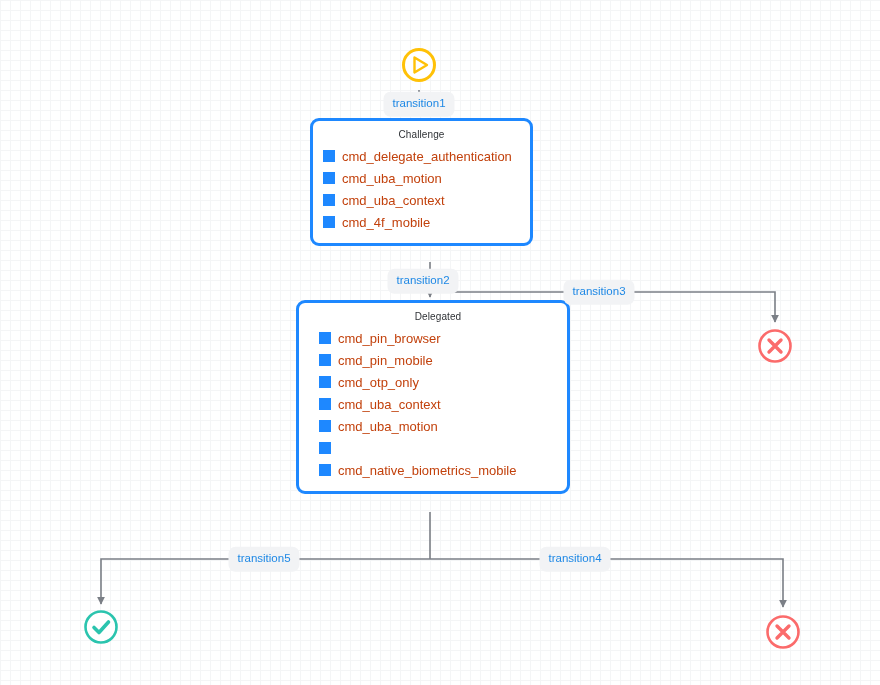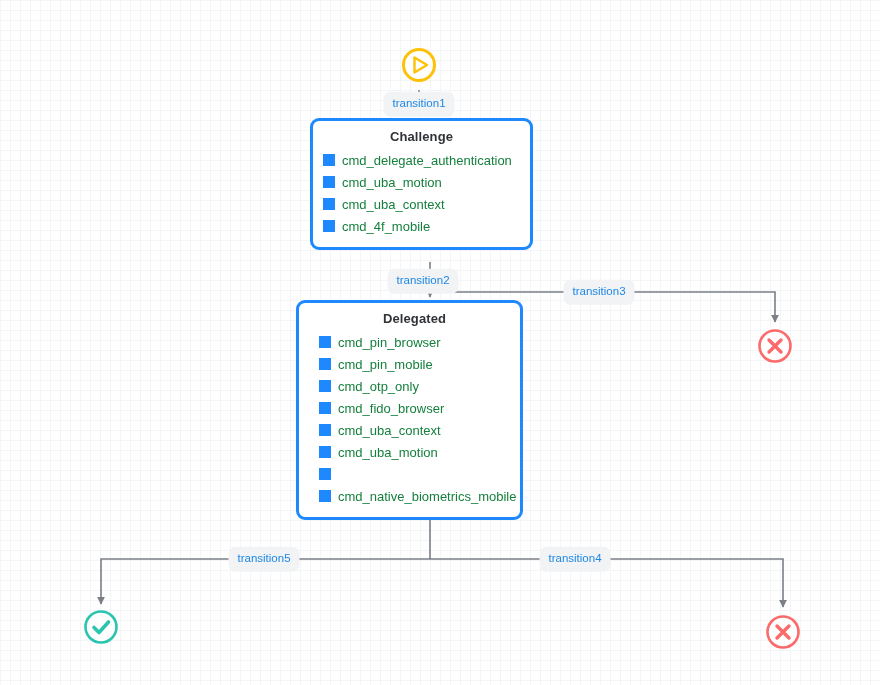--- a/index.html
+++ b/index.html
@@ -38,43 +38,43 @@
   .state-box {
     position: absolute;
     box-sizing: border-box;
     background: #ffffff;
     border: 3px solid #1e88ff;
     border-radius: 9px;
     padding: 8px 10px 10px 10px;
   }
   .state-title {
     text-align: center;
-    font-size: 13px;
-    font-weight: bold;
+    font-size: 10px;
+    font-weight: normal;
     color: #2f3236;
     letter-spacing: 0.1px;
     margin-bottom: 5px;
     white-space: nowrap;
   }
   .cmd-row {
     display: flex;
     align-items: center;
     height: 22px;
     white-space: nowrap;
   }
   .cmd-check {
     width: 12px;
     height: 12px;
     background: #1e88ff;
     flex: 0 0 auto;
     margin-right: 7px;
   }
   .cmd-label {
     font-size: 13px;
-    color: #15803d;
+    color: #c2410c;
     line-height: 1;
   }
 
   
   .node {
     position: absolute;
     width: 36px;
     height: 36px;
   }
   .node svg { display: block; }
@@ -138,38 +138,34 @@
     <div class="cmd-row">
       <span class="cmd-check"></span>
       <span class="cmd-label">cmd_uba_context</span>
     </div>
     <div class="cmd-row">
       <span class="cmd-check"></span>
       <span class="cmd-label">cmd_4f_mobile</span>
     </div>
   </div>
 
-  <div class="state-box" style="left:296px; top:300px; width:227px;padding-left:20px;">
+  <div class="state-box" style="left:296px; top:300px; width:274px;padding-left:20px;">
     <div class="state-title">Delegated</div>
 
     <div class="cmd-row">
       <span class="cmd-check"></span>
       <span class="cmd-label">cmd_pin_browser</span>
     </div>
     <div class="cmd-row">
       <span class="cmd-check"></span>
       <span class="cmd-label">cmd_pin_mobile</span>
     </div>
     <div class="cmd-row">
       <span class="cmd-check"></span>
       <span class="cmd-label">cmd_otp_only</span>
-    </div>
-    <div class="cmd-row">
-      <span class="cmd-check"></span>
-      <span class="cmd-label">cmd_fido_browser</span>
     </div>
     <div class="cmd-row">
       <span class="cmd-check"></span>
       <span class="cmd-label">cmd_uba_context</span>
     </div>
     <div class="cmd-row">
       <span class="cmd-check"></span>
       <span class="cmd-label">cmd_uba_motion</span>
     </div>
     <div class="cmd-row">

